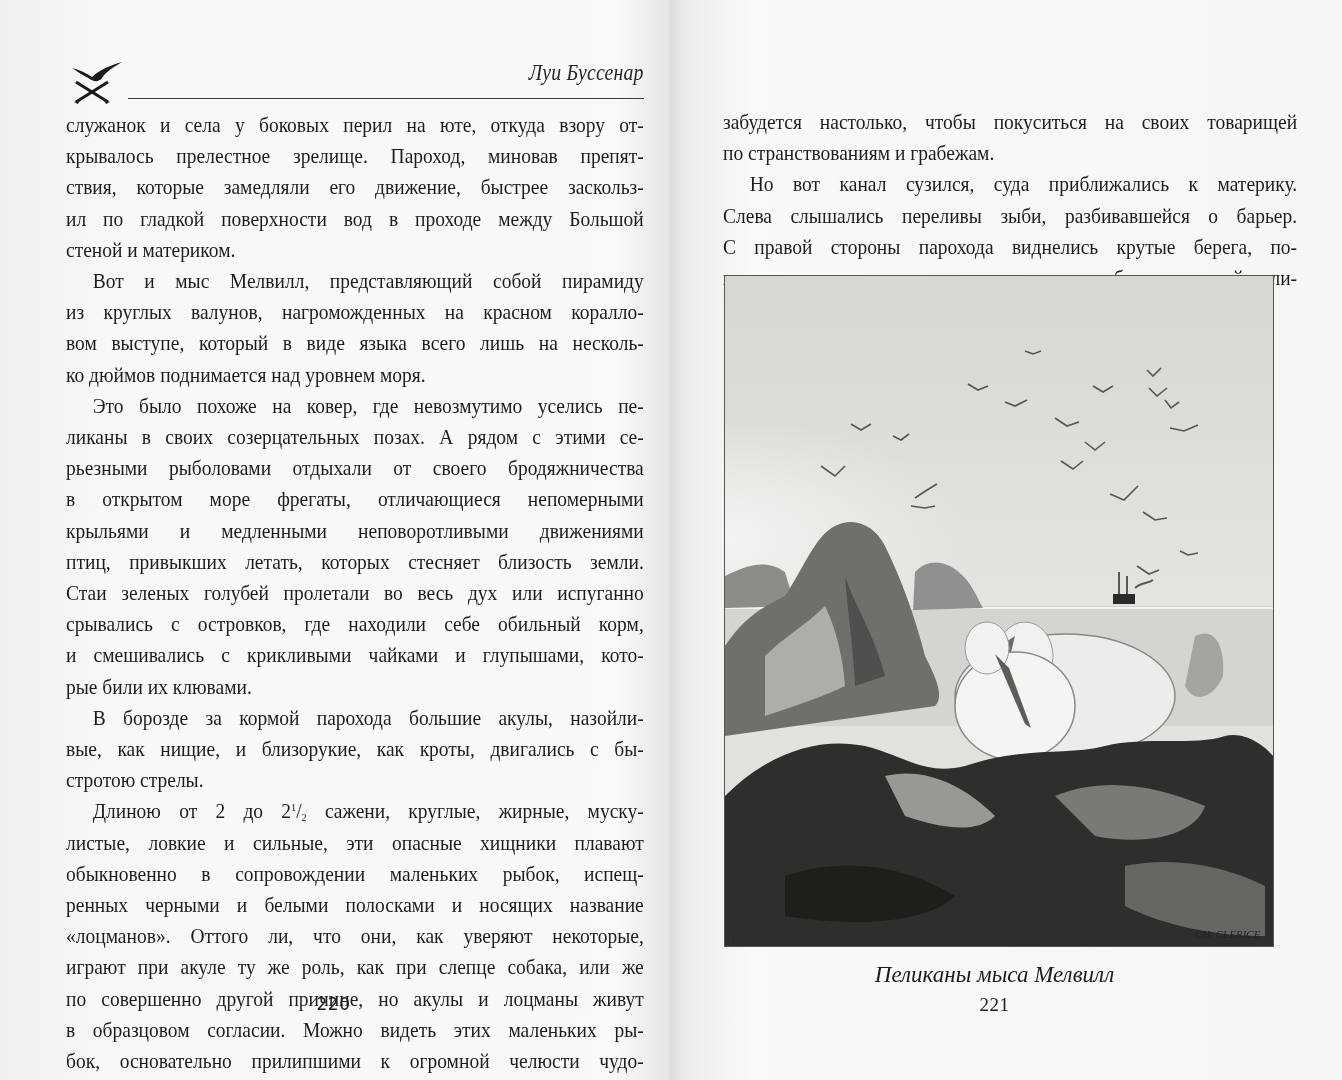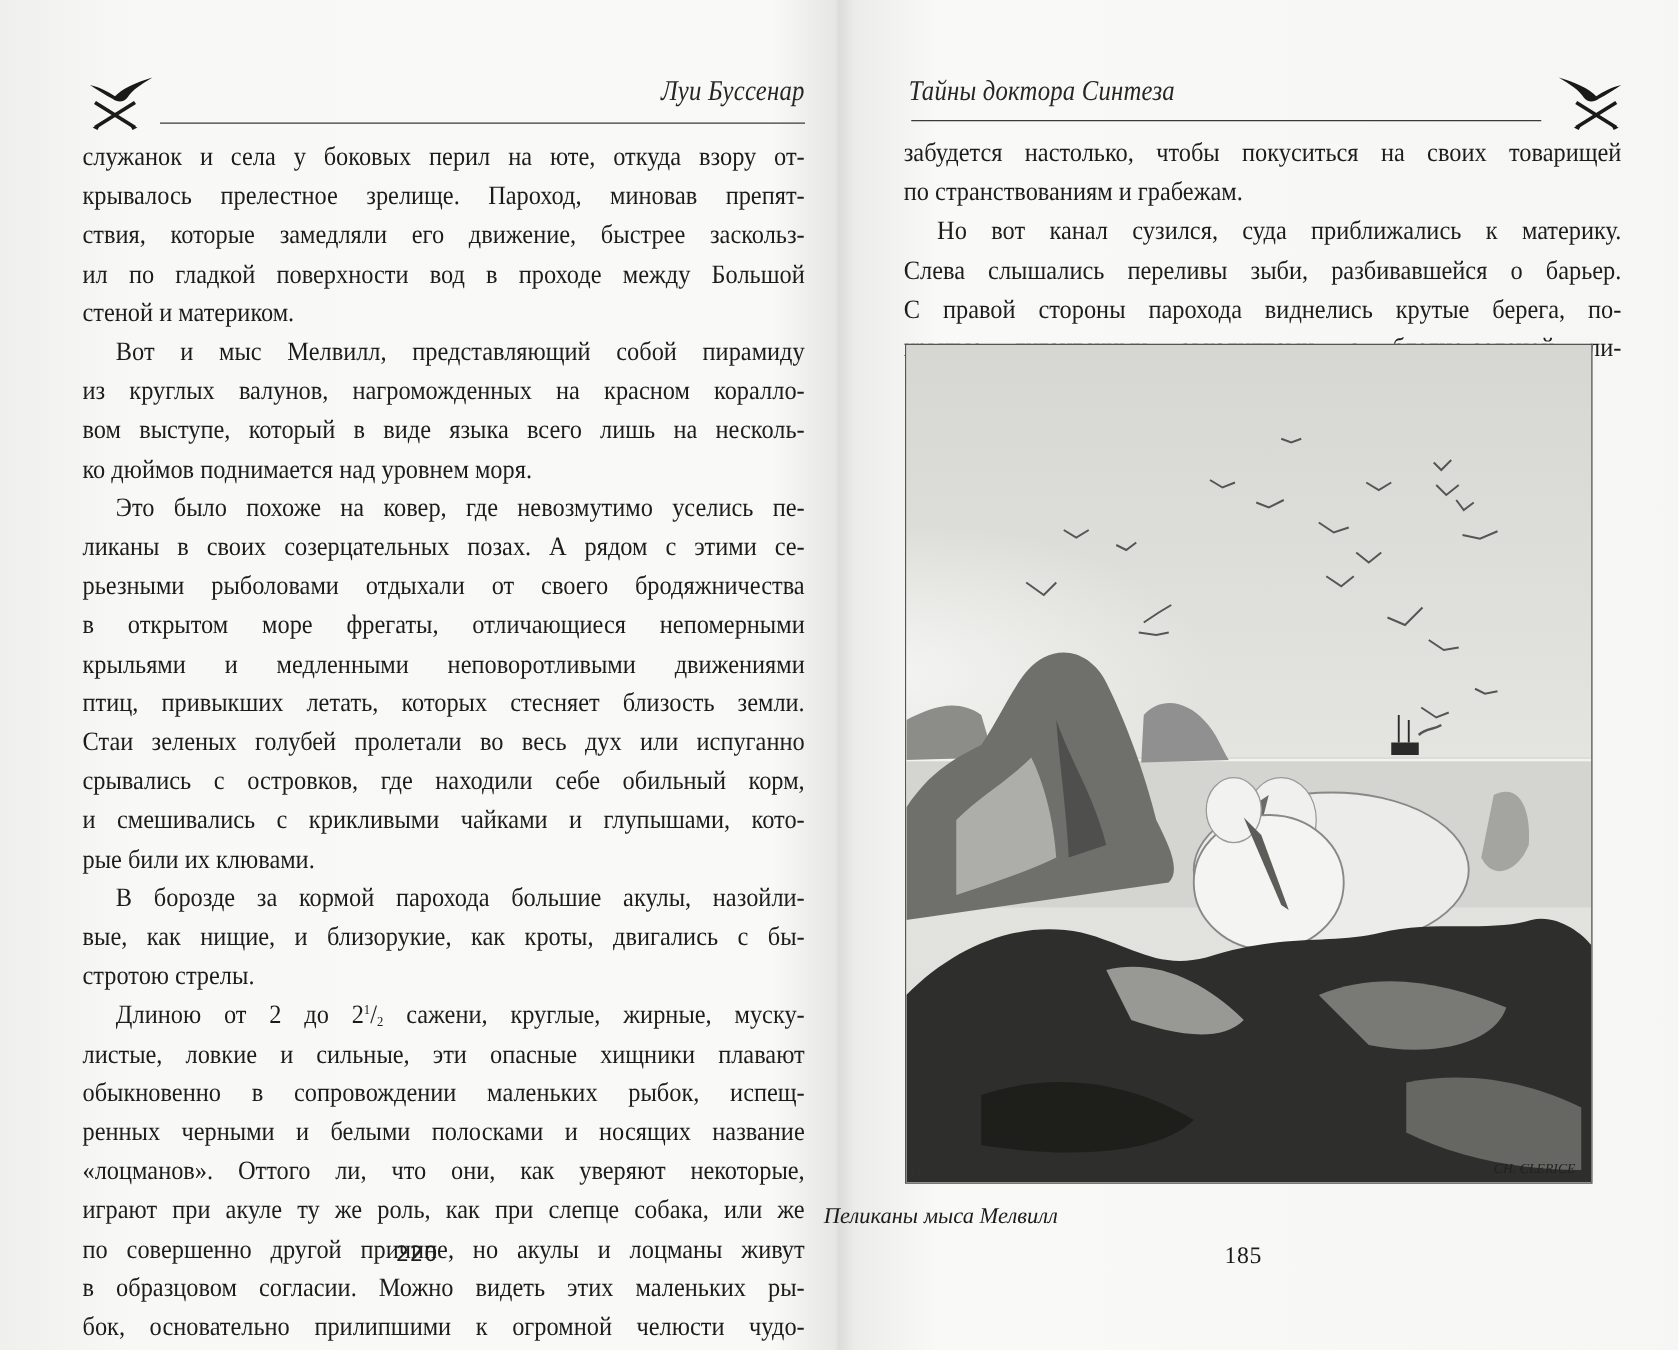--- a/index.html
+++ b/index.html
@@ -65,22 +65,22 @@
 
   .illustration {
     position: absolute; left: 53px; top: 275px; width: 548px; height: 670px;
     border: 1px solid #555;
     overflow: hidden;
     background: #dcdcd8;
     text-align: right;
   }
   .illustration svg { display: block; }
   .caption {
-    position: absolute; left: 0; top: 962px; width: 100%; text-align: left;
-    font-style: italic; font-size: 18px; left: -12px;
+    position: absolute; left: 0; top: 962px; width: 100%; text-align: center;
+    font-style: italic; font-size: 23px; left: -12px;
   }
   sup.frac, sub.frac { font-size: 11px; }
   sup.frac { vertical-align: 7px; line-height: 0; }
   sub.frac { vertical-align: -3px; line-height: 0; }
 </style>
 </head>
 <body>
 
 <div class="spread">
 
@@ -128,30 +128,20 @@
         <span class="line">по совершенно другой причине, но акулы и лоцманы живут</span>
         <span class="line">в образцовом согласии. Можно видеть этих маленьких ры-</span>
         <span class="line">бок, основательно прилипшими к огромной челюсти чудо-</span>
         <span class="line">вища, и последнее, несмотря на постоянный голод, застав-</span>
       </div>
 
     <div class="page-number">220</div>
   </div>
 
   <div class="page right">
-    <div class="running-head">
-      <div class="rh-title">Тайны доктора Синтеза</div>
-      <div class="rh-rule"></div>
-      <svg class="ornament" viewBox="0 0 64 48">
-        <path d="M6 10 C14 12 20 15 26 19 C32 13 42 8 56 4 C46 10 40 14 36 20 C33 24 28 24 24 21 C18 18 12 14 6 10 Z" fill="#1a1a1a"></path>
-        <line x1="10" y1="24" x2="42" y2="44" stroke="#1a1a1a" stroke-width="3"></line>
-        <line x1="42" y1="24" x2="10" y2="44" stroke="#1a1a1a" stroke-width="3"></line>
-        <path d="M8 44 L14 42 L12 46 Z M44 44 L38 42 L40 46 Z" fill="#1a1a1a"></path>
-      </svg>
-    </div>
 
     <div class="body-text" id="right-text">
         <span class="line">забудется настолько, чтобы покуситься на своих товарищей</span>
         <span class="line last">по странствованиям и грабежам.</span>
         <span class="line indent">Но вот канал сузился, суда приближались к материку.</span>
         <span class="line">Слева слышались переливы зыби, разбивавшейся о барьер.</span>
         <span class="line">С правой стороны парохода виднелись крутые берега, по-</span>
         <span class="line">крытые гигантскими эвкалиптами с бледно-зеленой ли-</span>
       </div>
 
@@ -226,15 +216,15 @@
         <path d="M330 520 C380 500 430 510 480 530 C470 560 420 570 370 560 Z" fill="#9a9a96" opacity="0.7"></path>
         <path d="M60 600 C120 580 180 590 230 620 C200 650 120 650 60 640 Z" fill="#1a1a18" opacity="0.8"></path>
         <path d="M400 590 C450 580 500 590 540 610 L540 660 C490 660 440 650 400 630 Z" fill="#8c8c88" opacity="0.6"></path>
         <text x="4" y="664" font-size="9" fill="#333" font-family="Liberation Serif, serif">I.K.</text>
         <text x="470" y="662" font-size="11" font-style="italic" fill="#222" font-family="Liberation Serif, serif">CH. CLERICE</text>
       </svg>
     </div>
 
     <div class="caption">Пеликаны мыса Мелвилл</div>
 
-    <div class="page-number">185</div>
+    <div class="page-number">221</div>
   </div>
 </div>
 
 </body></html>

